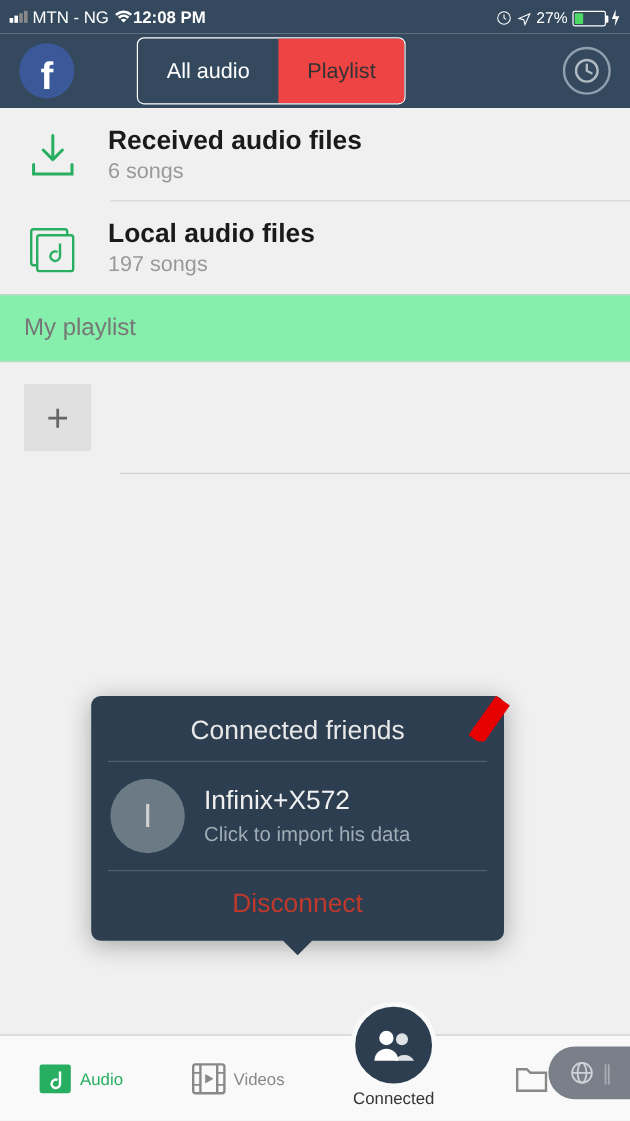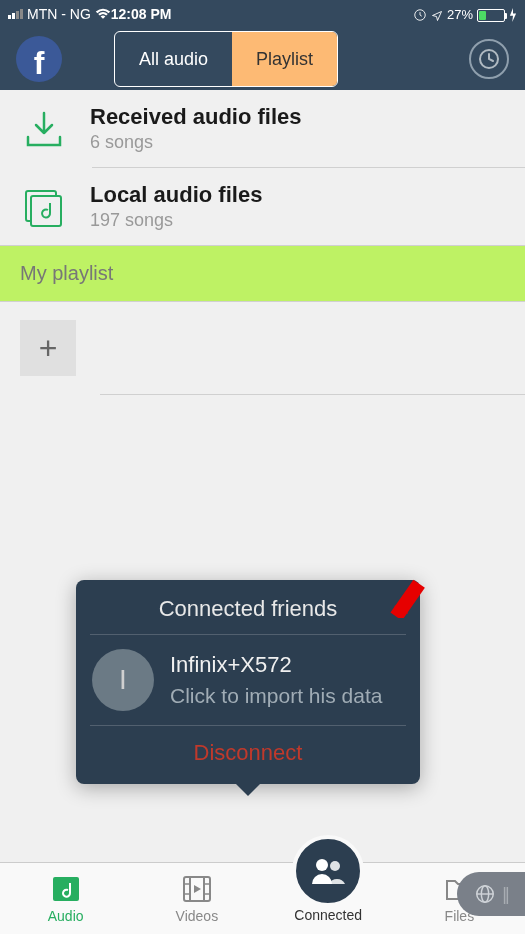--- a/index.html
+++ b/index.html
@@ -17,57 +17,57 @@
     .battery { width: 28px; height: 13px; border: 1px solid #fff; border-radius: 2px; position: relative; display:inline-block; }
     .battery::after { content:''; position:absolute; right:-3px; top:3px; width:2px; height:6px; background:#fff; border-radius:0 1px 1px 0;}
     .battery-fill { position:absolute; left:1px; top:1px; bottom:1px; width:27%; background:#4cd964; border-radius:1px;}
 
     
     .header { height: 62px; background: #34495e; display: flex; align-items: center; padding: 0 16px; gap: 12px; }
     .fb-logo { width: 46px; height: 46px; background: #3b5998; border-radius: 50%; display:flex; align-items:center; justify-content:center; color:#fff; font-size:32px; font-weight:bold; font-family: 'Klavika', Arial; position:relative;}
     .fb-logo span { position:relative; top:4px; }
     .segmented { display: flex; border: 1px solid #fff; border-radius: 6px; overflow: hidden; height: 56px; flex-shrink:0; margin-left: 40px;}
     .segmented-item { padding: 0 24px; display:flex; align-items:center; font-size:18px; color:#fff; background:transparent; border:none; }
-    .segmented-item.active { background:#fdba74; color:#333; }
+    .segmented-item.active { background:#ef4444; color:#333; }
     .clock-btn { margin-left:auto; width:40px; height:40px; border:2px solid #8f9fad; border-radius:50%; display:flex; align-items:center; justify-content:center; }
 
     
     .list { background:#f0f0f0; }
     .list-row { display:flex; align-items:center; padding: 14px 20px; background:#f0f0f0; }
     .divider-inset { height:1px; background:#d0d0d0; margin-left:92px; }
     .row-icon { width:48px; height:42px; display:flex; align-items:center; justify-content:center; color:#27ae60; flex-shrink:0; }
     .row-text { margin-left: 22px; }
     .row-title { font-size:22px; font-weight:700; color:#1a1a1a; }
     .row-sub { font-size:18px; color:#999; margin-top:2px; }
 
-    .section-header { background:#bef264; color:#777; font-size:20px; padding: 16px 20px; border-top:1px solid #d0d0d0; border-bottom:1px solid #d0d0d0;}
+    .section-header { background:#86efac; color:#777; font-size:20px; padding: 16px 20px; border-top:1px solid #d0d0d0; border-bottom:1px solid #d0d0d0;}
 
     .new-playlist-row { display:flex; align-items:center; padding: 18px 20px; background:#f0f0f0;}
     .plus-box { width:56px; height:56px; background:#e0e0e0; display:flex; align-items:center; justify-content:center; color:#666; font-size:32px; font-weight:200;}
     .new-playlist-row .label { margin-left:24px; font-size:22px; font-weight:700; color:#1a1a1a;}
     .divider-after-new { height:1px; background:#d0d0d0; margin-left:100px;}
 
     
     .arrow { position:absolute; left:388px; top:558px; width:60px; height:60px; z-index:50; pointer-events:none;}
 
     
     .popup { position:absolute; left:76px; top:580px; width:344px; background:#2c3e50; border-radius:8px; padding: 16px 16px 18px; color:#fff; z-index:40; box-shadow:0 4px 20px rgba(0,0,0,0.3);}
     .popup-caret { position:absolute; bottom:-12px; left:50%; transform:translateX(-50%); width:0; height:0; border-left:14px solid transparent; border-right:14px solid transparent; border-top:14px solid #2c3e50;}
     .popup-title { text-align:center; font-size:22px; font-weight:400; color:#e8e8e8; margin-bottom:12px;}
     .popup-divider { height:1px; background:rgba(255,255,255,0.18); margin: 0 -2px;}
     .friend-row { display:flex; align-items:center; padding: 14px 0;}
     .avatar { width:62px; height:62px; border-radius:50%; background:#6b7a85; display:flex; align-items:center; justify-content:center; color:#d0d0d0; font-size:28px; flex-shrink:0;}
     .friend-text { margin-left:16px; }
     .friend-name { font-size:22px; color:#f0f0f0; font-weight:500;}
-    .friend-sub { font-size:21px; color:#a0acb5; margin-top:6px;}
+    .friend-sub { font-size:17px; color:#a0acb5; margin-top:6px;}
     .disconnect { text-align:center; font-size:22px; color:#c0392b; font-weight:500; margin-top:14px;}
 
     
     .bottom-nav { position:absolute; bottom:0; left:0; right:0; height:72px; background:#f9f9f9; border-top:1px solid #ccc; display:flex; }
-    .nav-item { flex:1; display:flex; flex-direction:column; align-items:center; justify-content:center; gap:4px; font-size:14px; color:#888;}
+    .nav-item { flex:1; display:flex; align-items:center; justify-content:center; gap:4px; font-size:14px; color:#888;}
     .nav-item.active { color:#27ae60; }
     .nav-icon { width:34px; height:30px; display:flex; align-items:center; justify-content:center;}
     .center-nav { position:relative; }
     .center-bubble { position:absolute; top:-28px; left:50%; transform:translateX(-50%); width:72px; height:72px; border-radius:50%; background:#2c3e50; display:flex; align-items:center; justify-content:center; border:4px solid #f9f9f9; z-index:60;}
     .center-nav .nav-label { margin-top:32px; color:#333; font-weight:500;}
 
     .edge-pill { position:absolute; right:0; bottom:18px; width:68px; height:44px; background:#7a8089; border-radius:22px 0 0 22px; display:flex; align-items:center; justify-content:center; gap:6px; z-index:70;}
     .edge-pill .grip { color:#a8adb3; font-size:18px; letter-spacing:-2px;}
   </style>
 </head>

